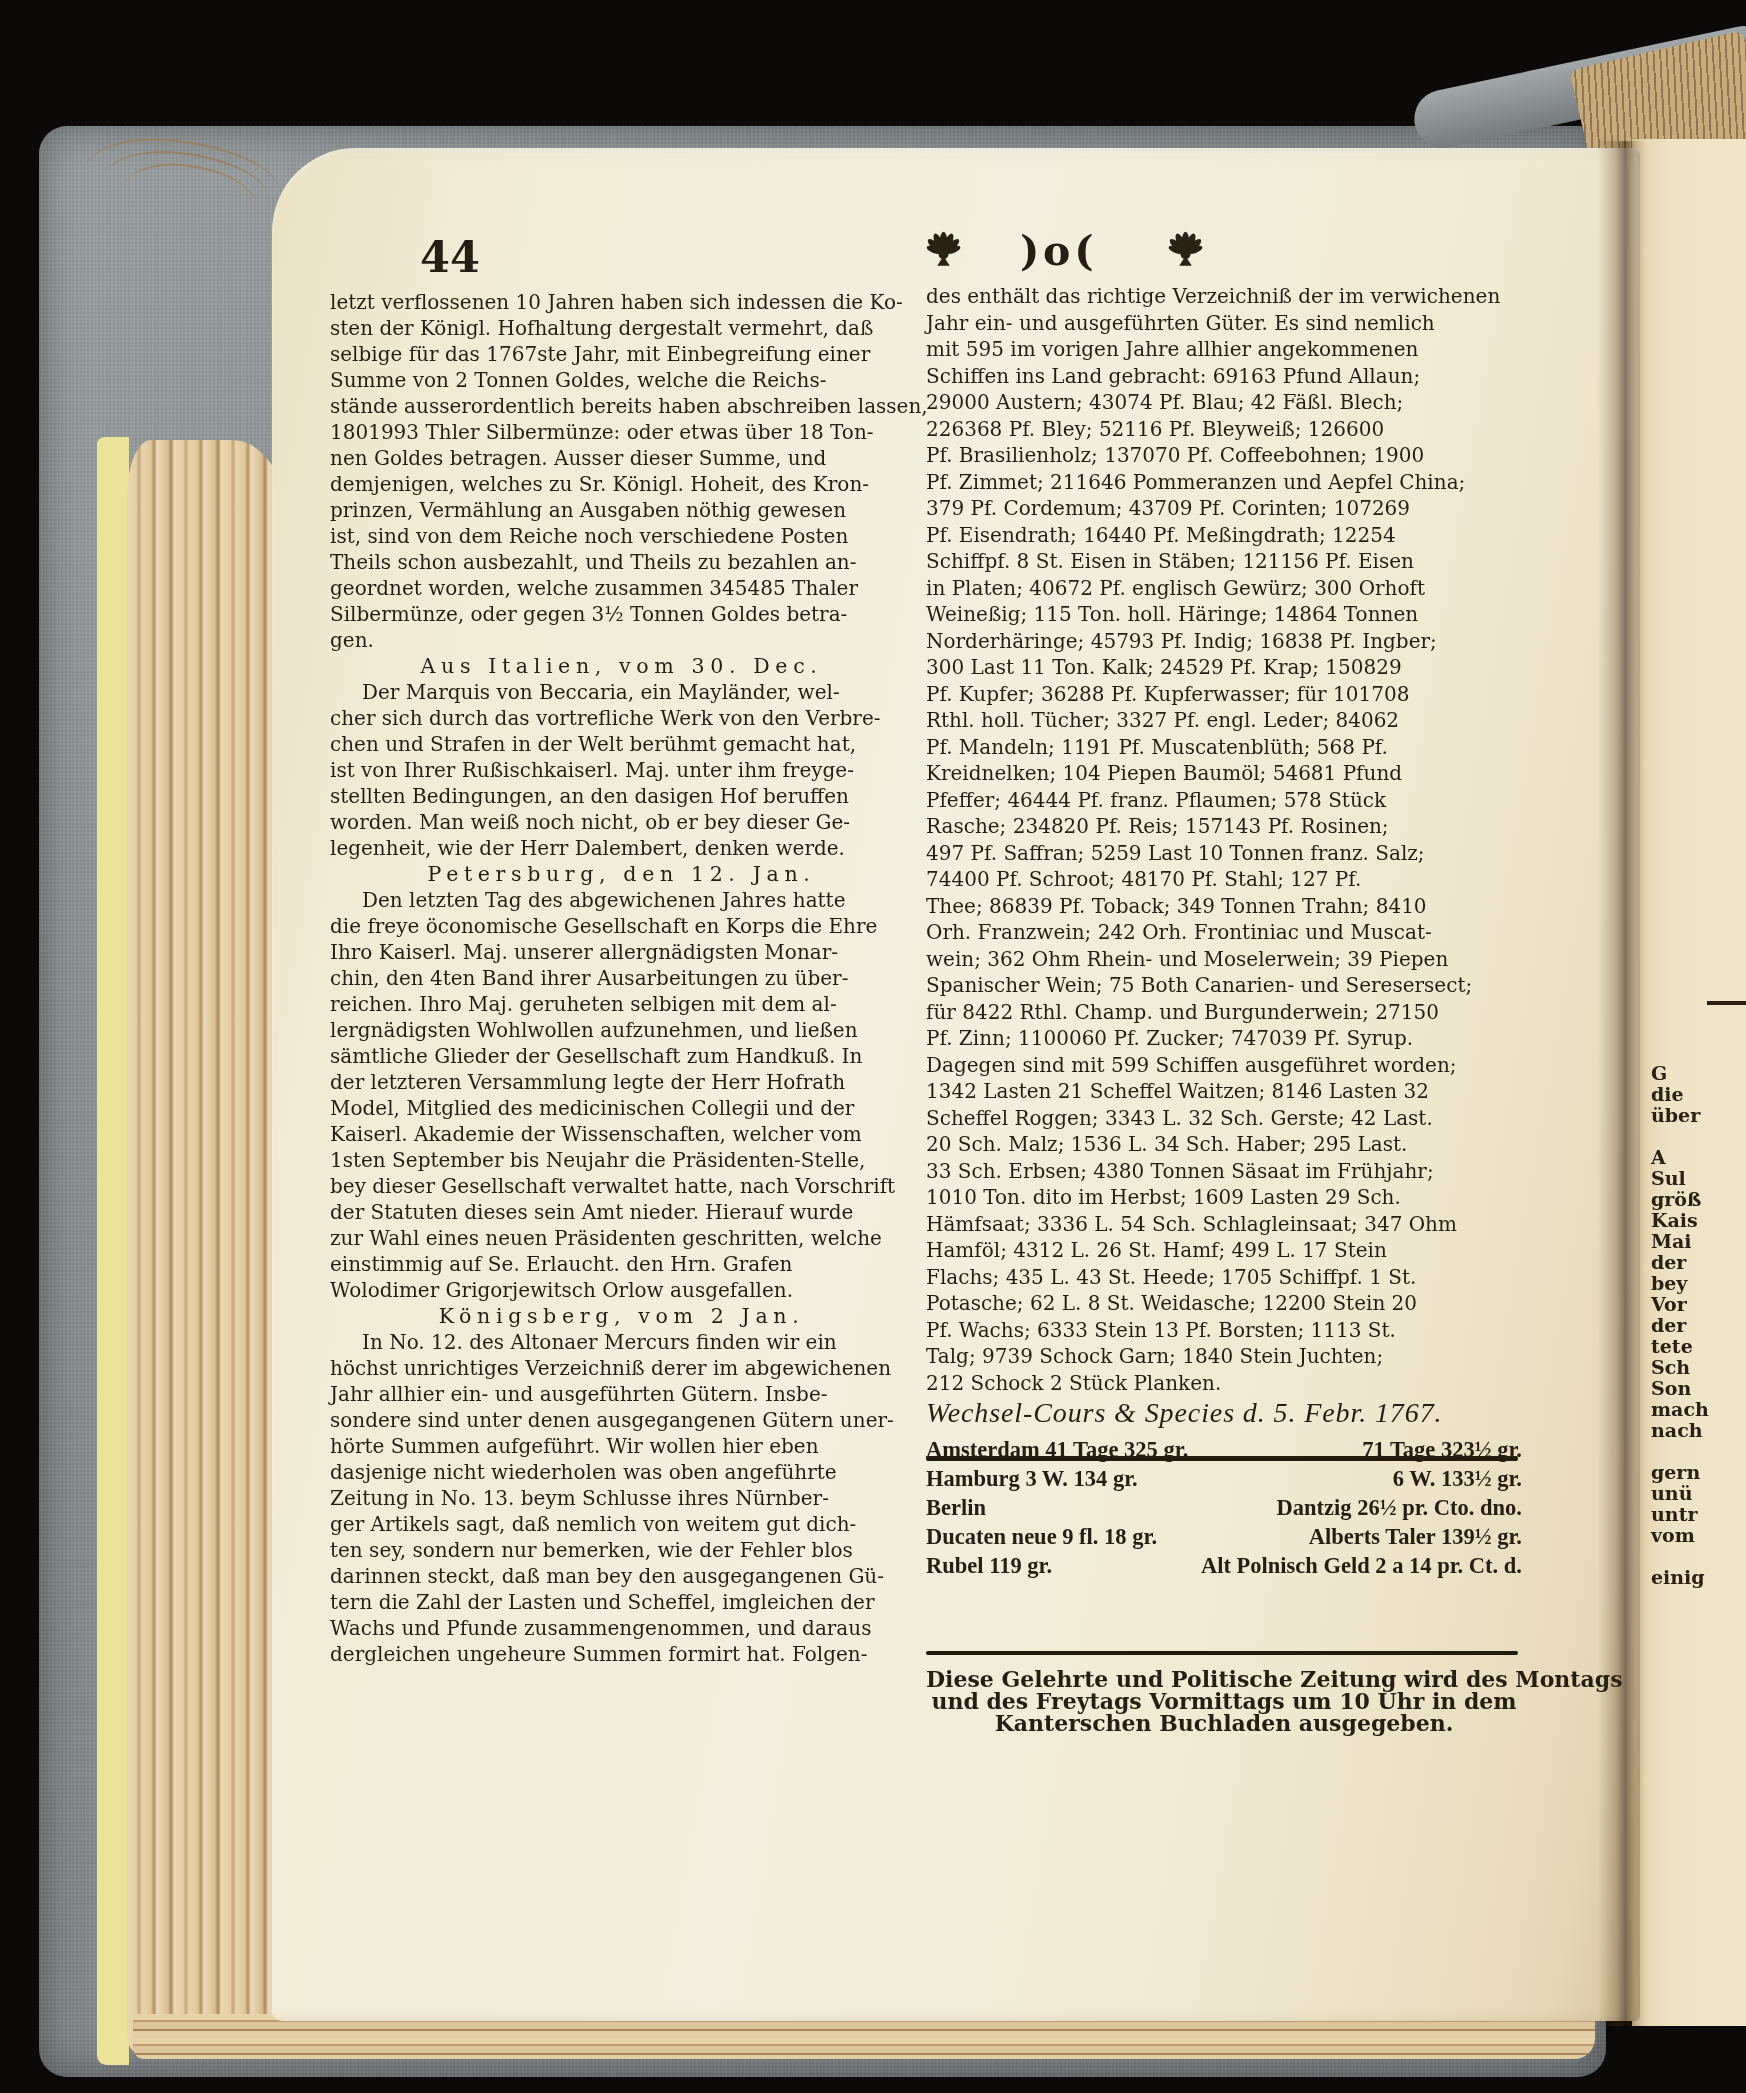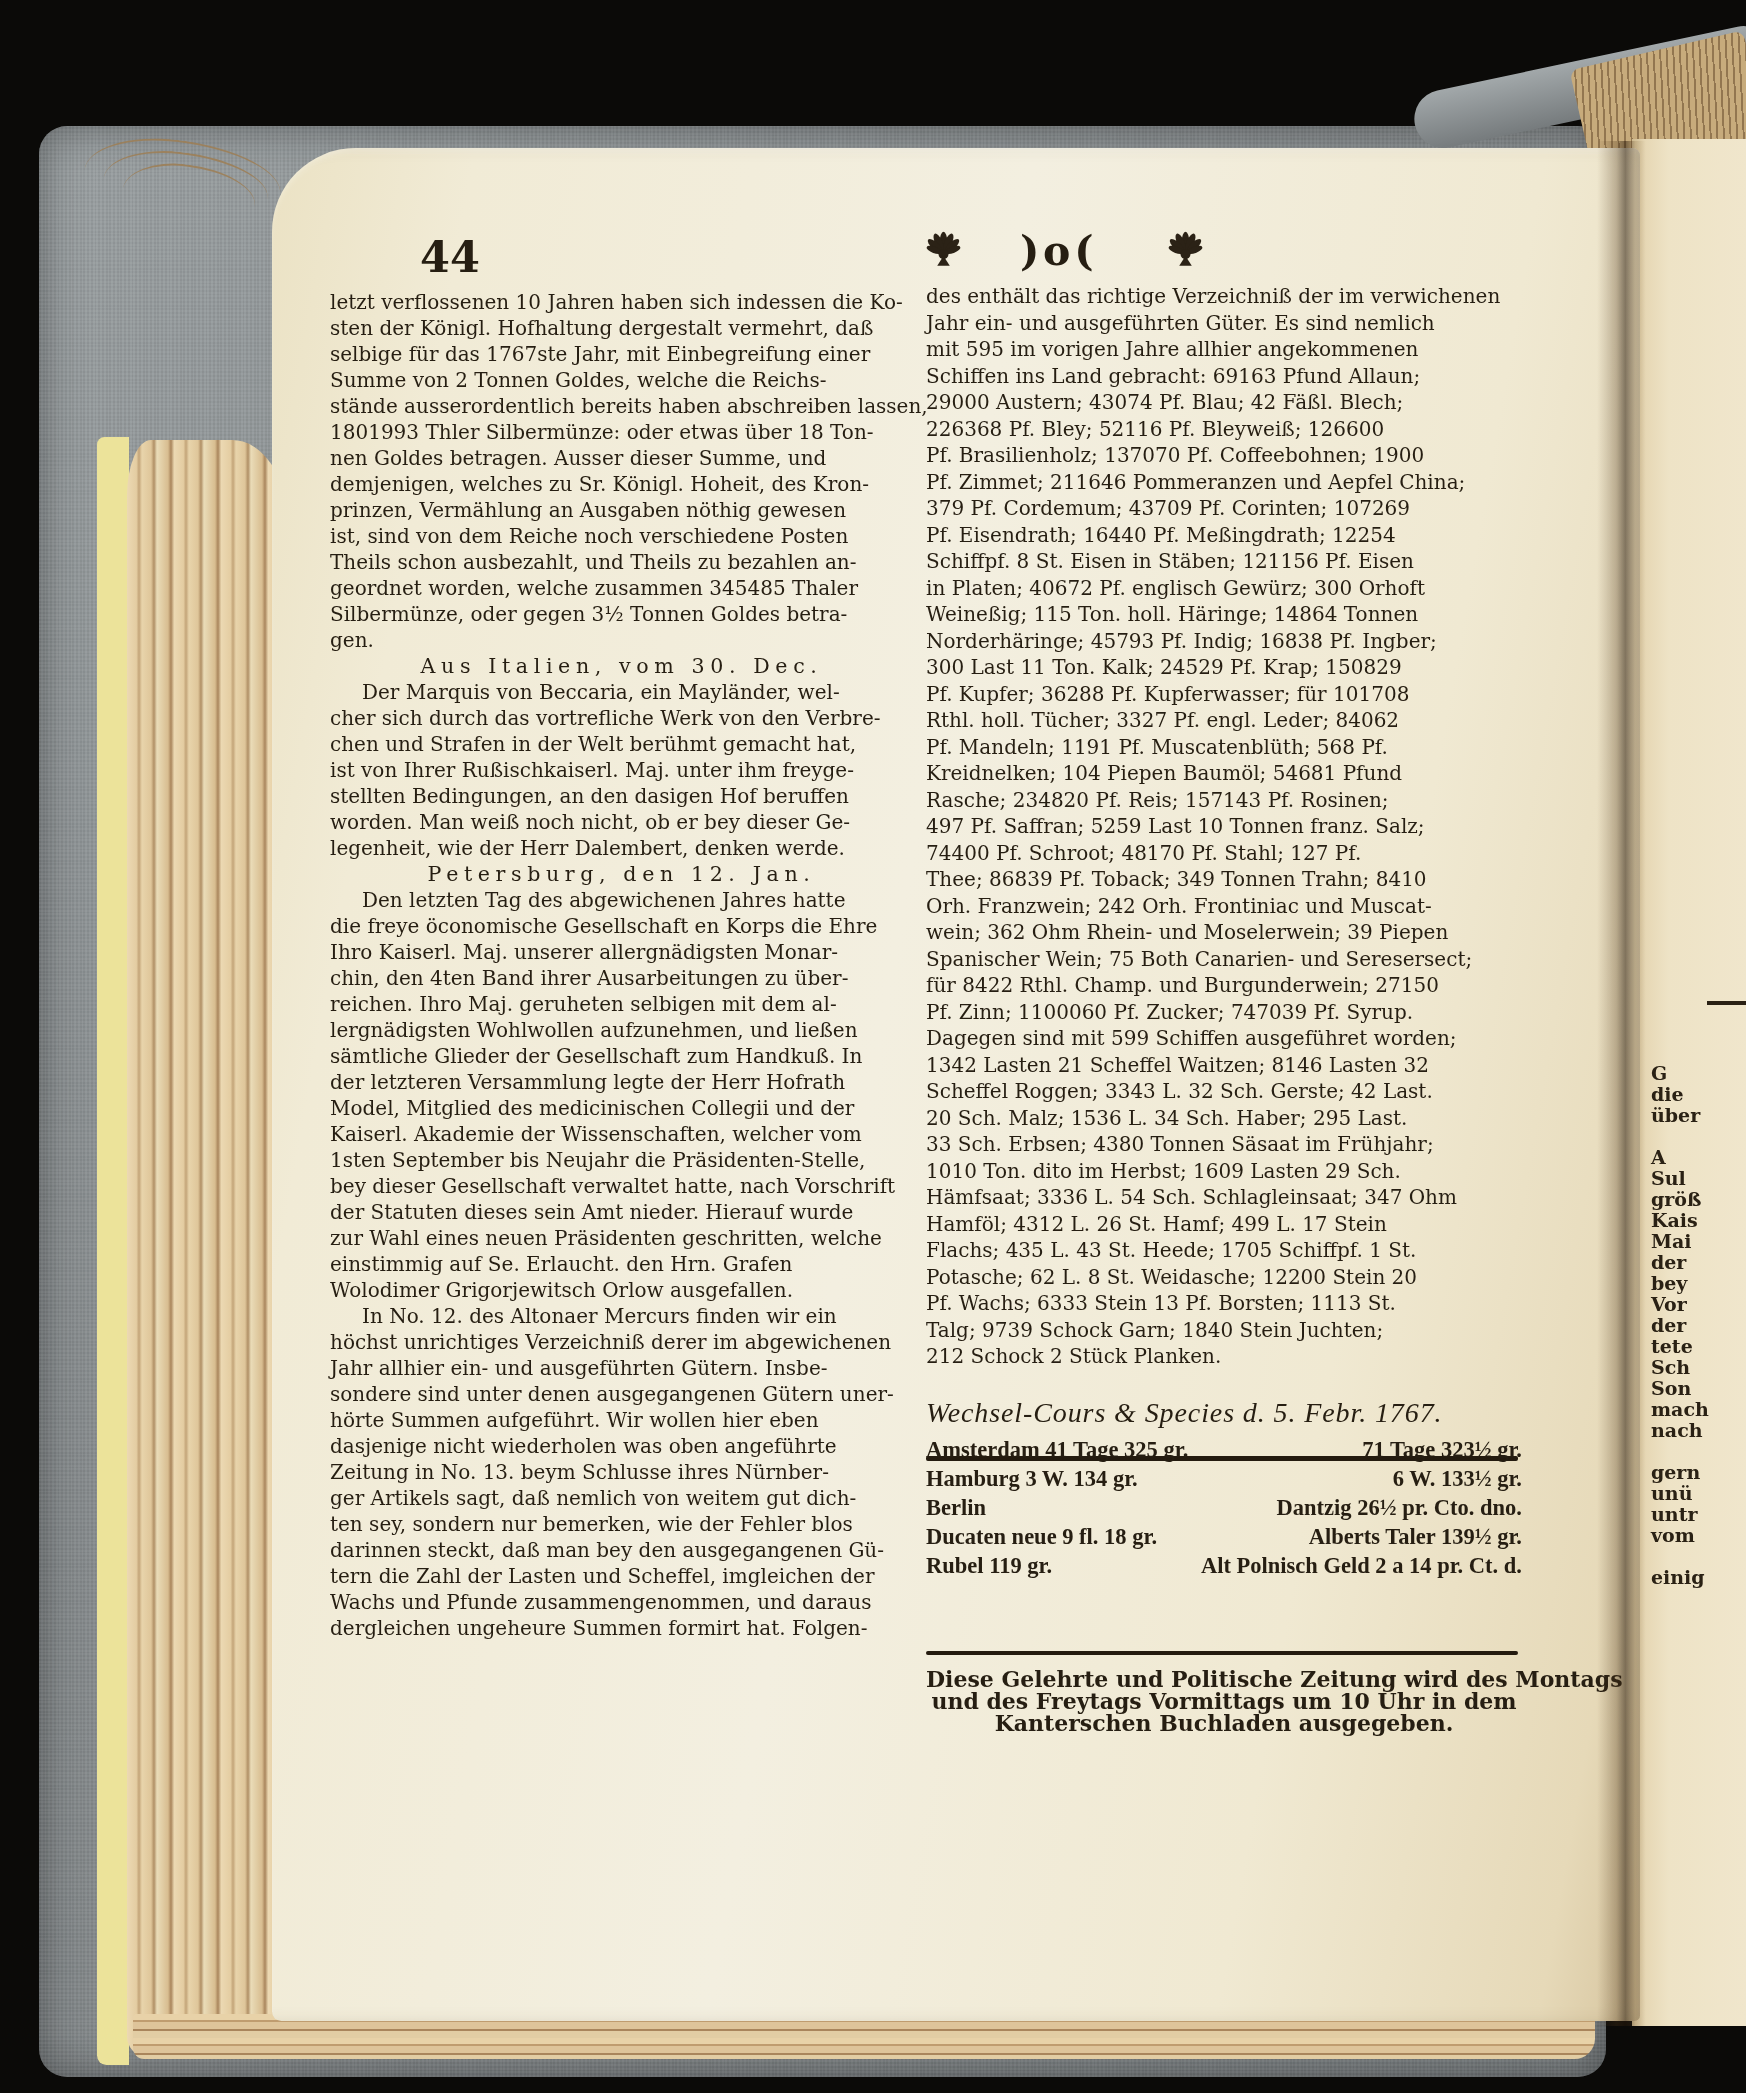--- a/index.html
+++ b/index.html
@@ -181,20 +181,21 @@
         <div class="line">sämtliche Glieder der Gesellschaft zum Handkuß.  In</div>
         <div class="line">der letzteren Versammlung legte der Herr Hofrath</div>
         <div class="line">Model, Mitglied des medicinischen Collegii und der</div>
         <div class="line">Kaiserl. Akademie der Wissenschaften, welcher vom</div>
         <div class="line">1sten September bis Neujahr die Präsidenten-Stelle,</div>
         <div class="line">bey dieser Gesellschaft verwaltet hatte, nach Vorschrift</div>
         <div class="line">der Statuten dieses sein Amt nieder.  Hierauf wurde</div>
         <div class="line">zur Wahl eines neuen Präsidenten geschritten, welche</div>
         <div class="line">einstimmig auf Se. Erlaucht. den Hrn. Grafen</div>
         <div class="line">Wolodimer Grigorjewitsch Orlow ausgefallen.</div>
+        <div class="heading">Königsberg, vom 2 Jan.</div>
         <div class="line indent">In No. 12. des Altonaer Mercurs finden wir ein</div>
         <div class="line">höchst unrichtiges Verzeichniß derer im abgewichenen</div>
         <div class="line">Jahr allhier ein- und ausgeführten Gütern.  Insbe-</div>
         <div class="line">sondere sind unter denen ausgegangenen Gütern uner-</div>
         <div class="line">hörte Summen aufgeführt.  Wir wollen hier eben</div>
         <div class="line">dasjenige nicht wiederholen was oben angeführte</div>
         <div class="line">Zeitung in No. 13. beym Schlusse ihres Nürnber-</div>
         <div class="line">ger Artikels sagt, daß nemlich von weitem gut dich-</div>
         <div class="line">ten sey, sondern nur bemerken, wie der Fehler blos</div>
         <div class="line">darinnen steckt, daß man bey den ausgegangenen Gü-</div>
@@ -215,20 +216,21 @@
         <div class="line">Pf. Eisendrath; 16440 Pf. Meßingdrath; 12254</div>
         <div class="line">Schiffpf. 8 St. Eisen in Stäben; 121156 Pf. Eisen</div>
         <div class="line">in Platen; 40672 Pf. englisch Gewürz; 300 Orhoft</div>
         <div class="line">Weineßig; 115 Ton. holl. Häringe; 14864 Tonnen</div>
         <div class="line">Norderhäringe; 45793 Pf. Indig; 16838 Pf. Ingber;</div>
         <div class="line">300 Last 11 Ton. Kalk; 24529 Pf. Krap; 150829</div>
         <div class="line">Pf. Kupfer; 36288 Pf. Kupferwasser; für 101708</div>
         <div class="line">Rthl. holl. Tücher; 3327 Pf. engl. Leder; 84062</div>
         <div class="line">Pf. Mandeln; 1191 Pf. Muscatenblüth; 568 Pf.</div>
         <div class="line">Kreidnelken; 104 Piepen Baumöl; 54681 Pfund</div>
+        <div class="line">Pfeffer; 46444 Pf. franz. Pflaumen; 578 Stück</div>
         <div class="line">Rasche; 234820 Pf. Reis; 157143 Pf. Rosinen;</div>
         <div class="line">497 Pf. Saffran; 5259 Last 10 Tonnen franz. Salz;</div>
         <div class="line">74400 Pf. Schroot; 48170 Pf. Stahl; 127 Pf.</div>
         <div class="line">Thee; 86839 Pf. Toback; 349 Tonnen Trahn; 8410</div>
         <div class="line">Orh. Franzwein; 242 Orh. Frontiniac und Muscat-</div>
         <div class="line">wein; 362 Ohm Rhein- und Moselerwein; 39 Piepen</div>
         <div class="line">Spanischer Wein; 75 Both Canarien- und Seresersect;</div>
         <div class="line">für 8422 Rthl. Champ. und Burgunderwein; 27150</div>
         <div class="line">Pf. Zinn; 1100060 Pf. Zucker; 747039 Pf. Syrup.</div>
         <div class="line">Dagegen sind mit 599 Schiffen ausgeführet worden;</div>

